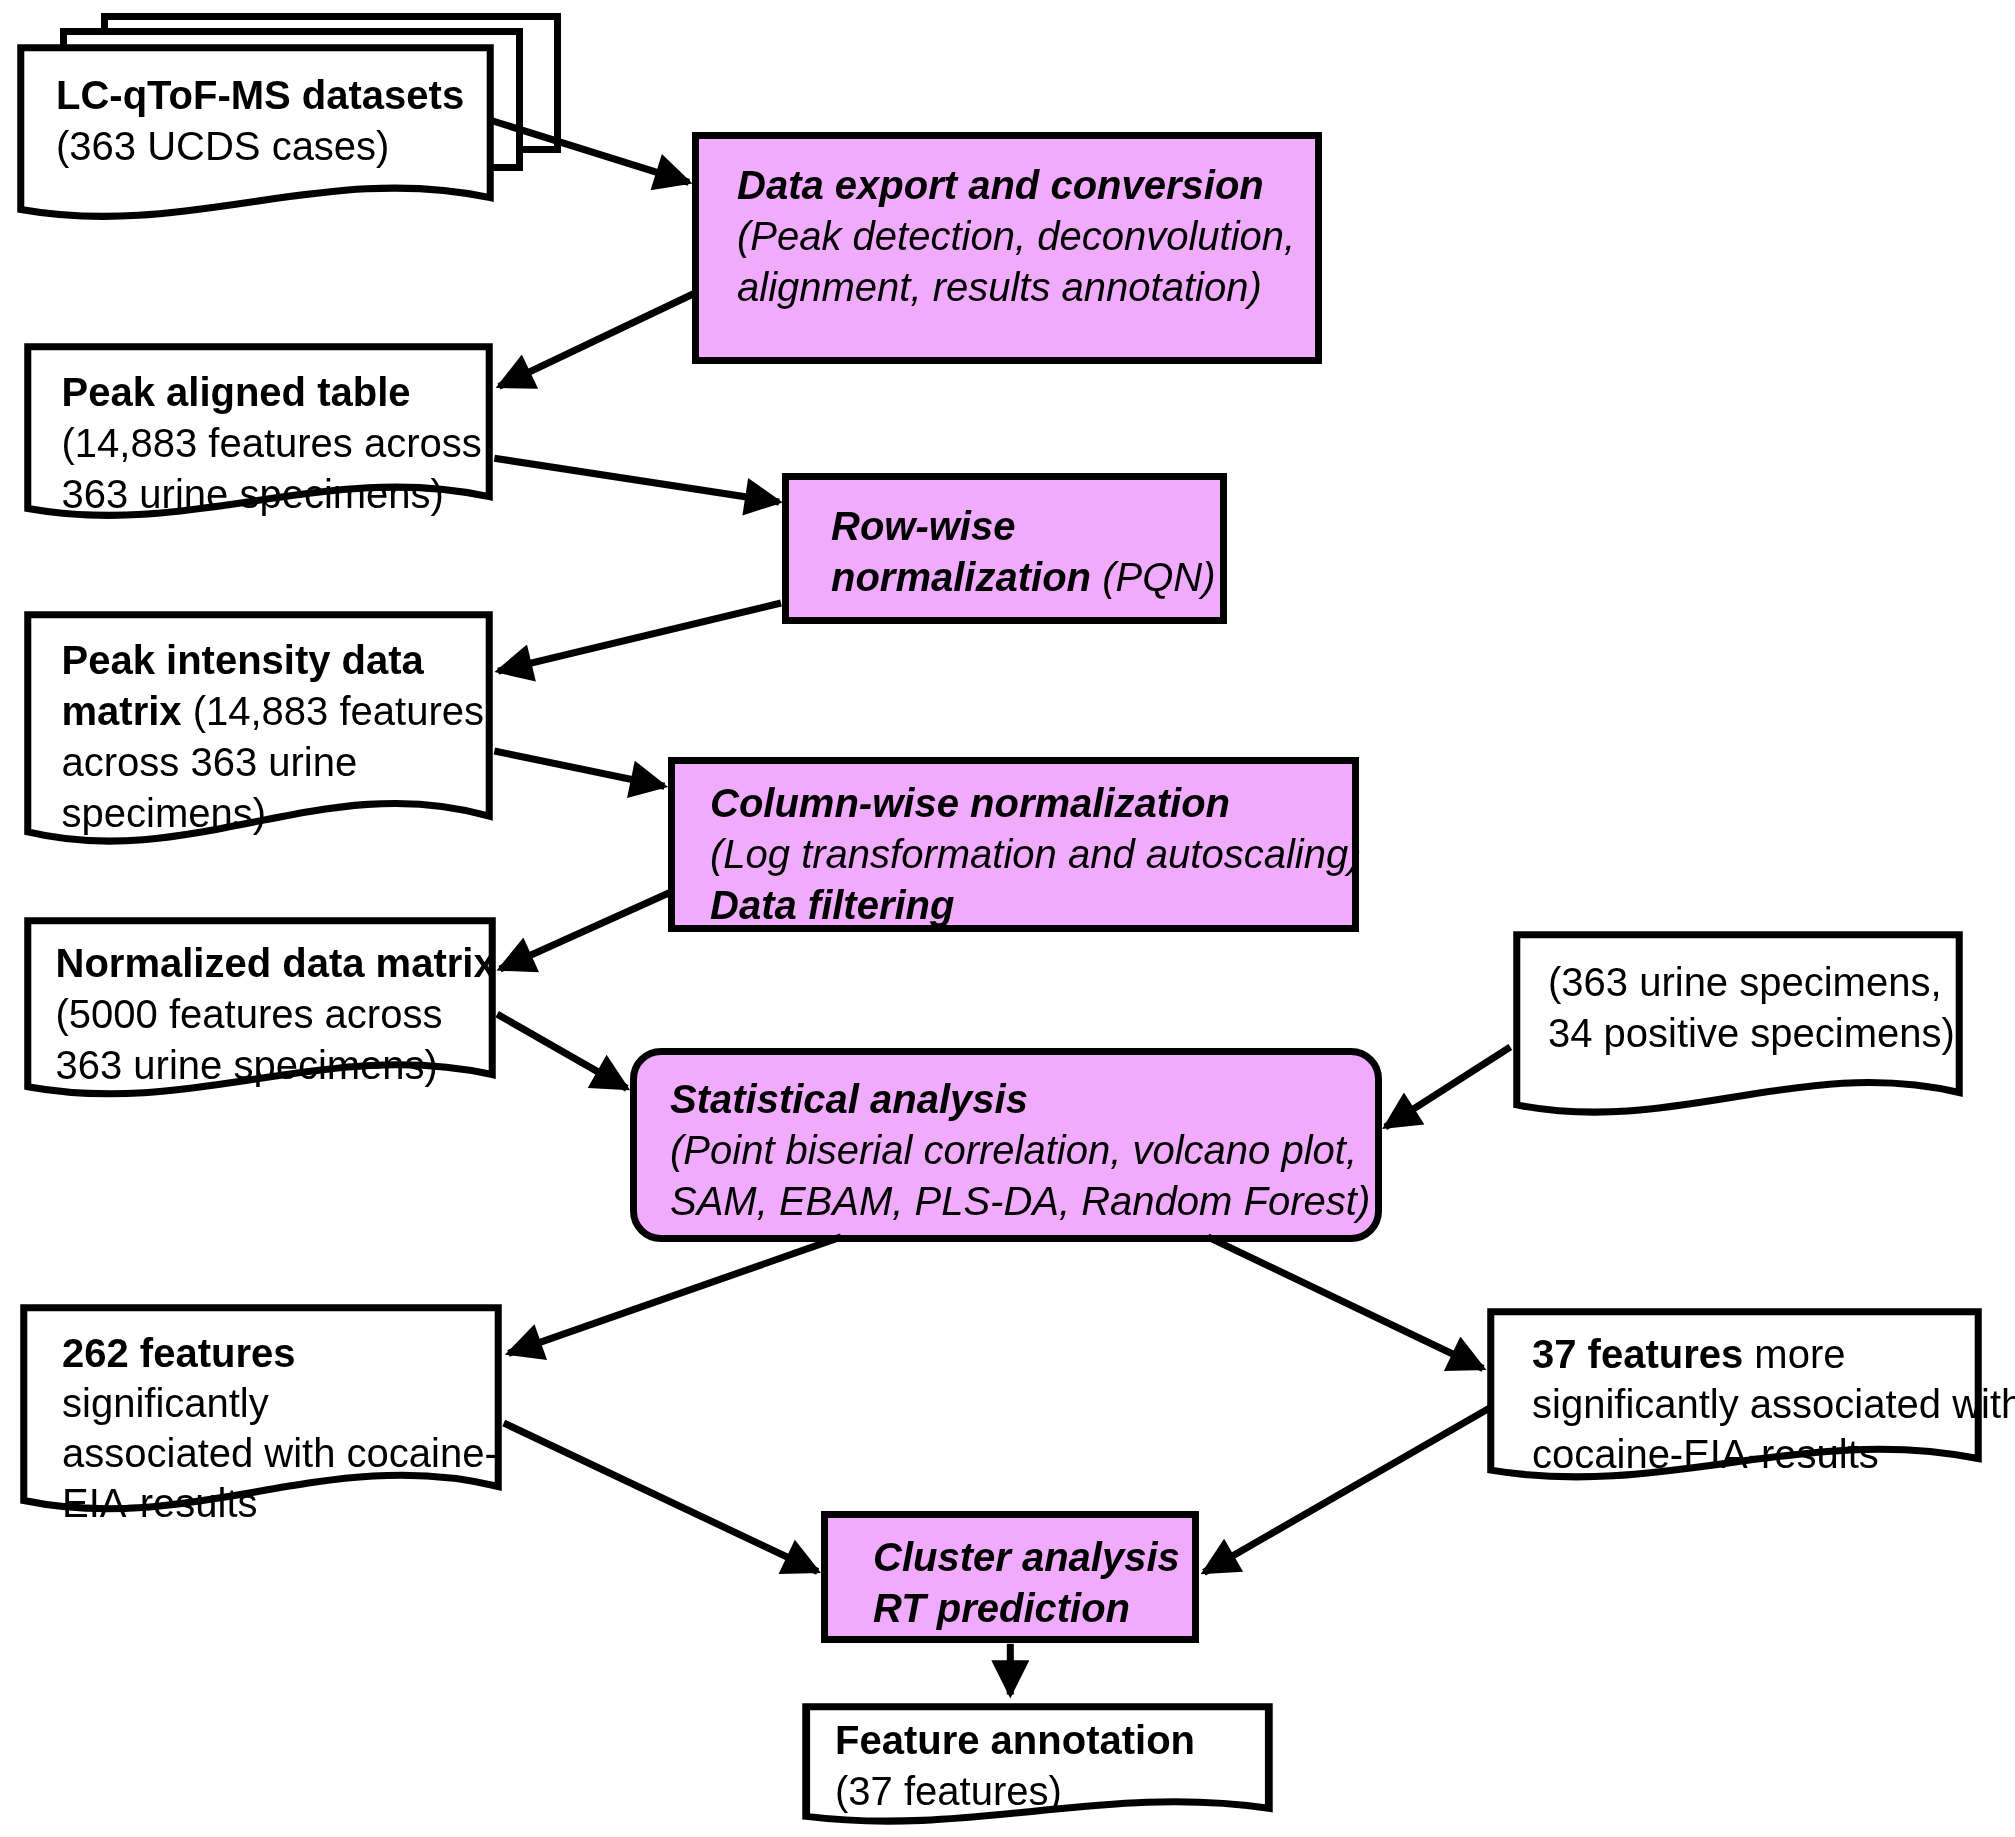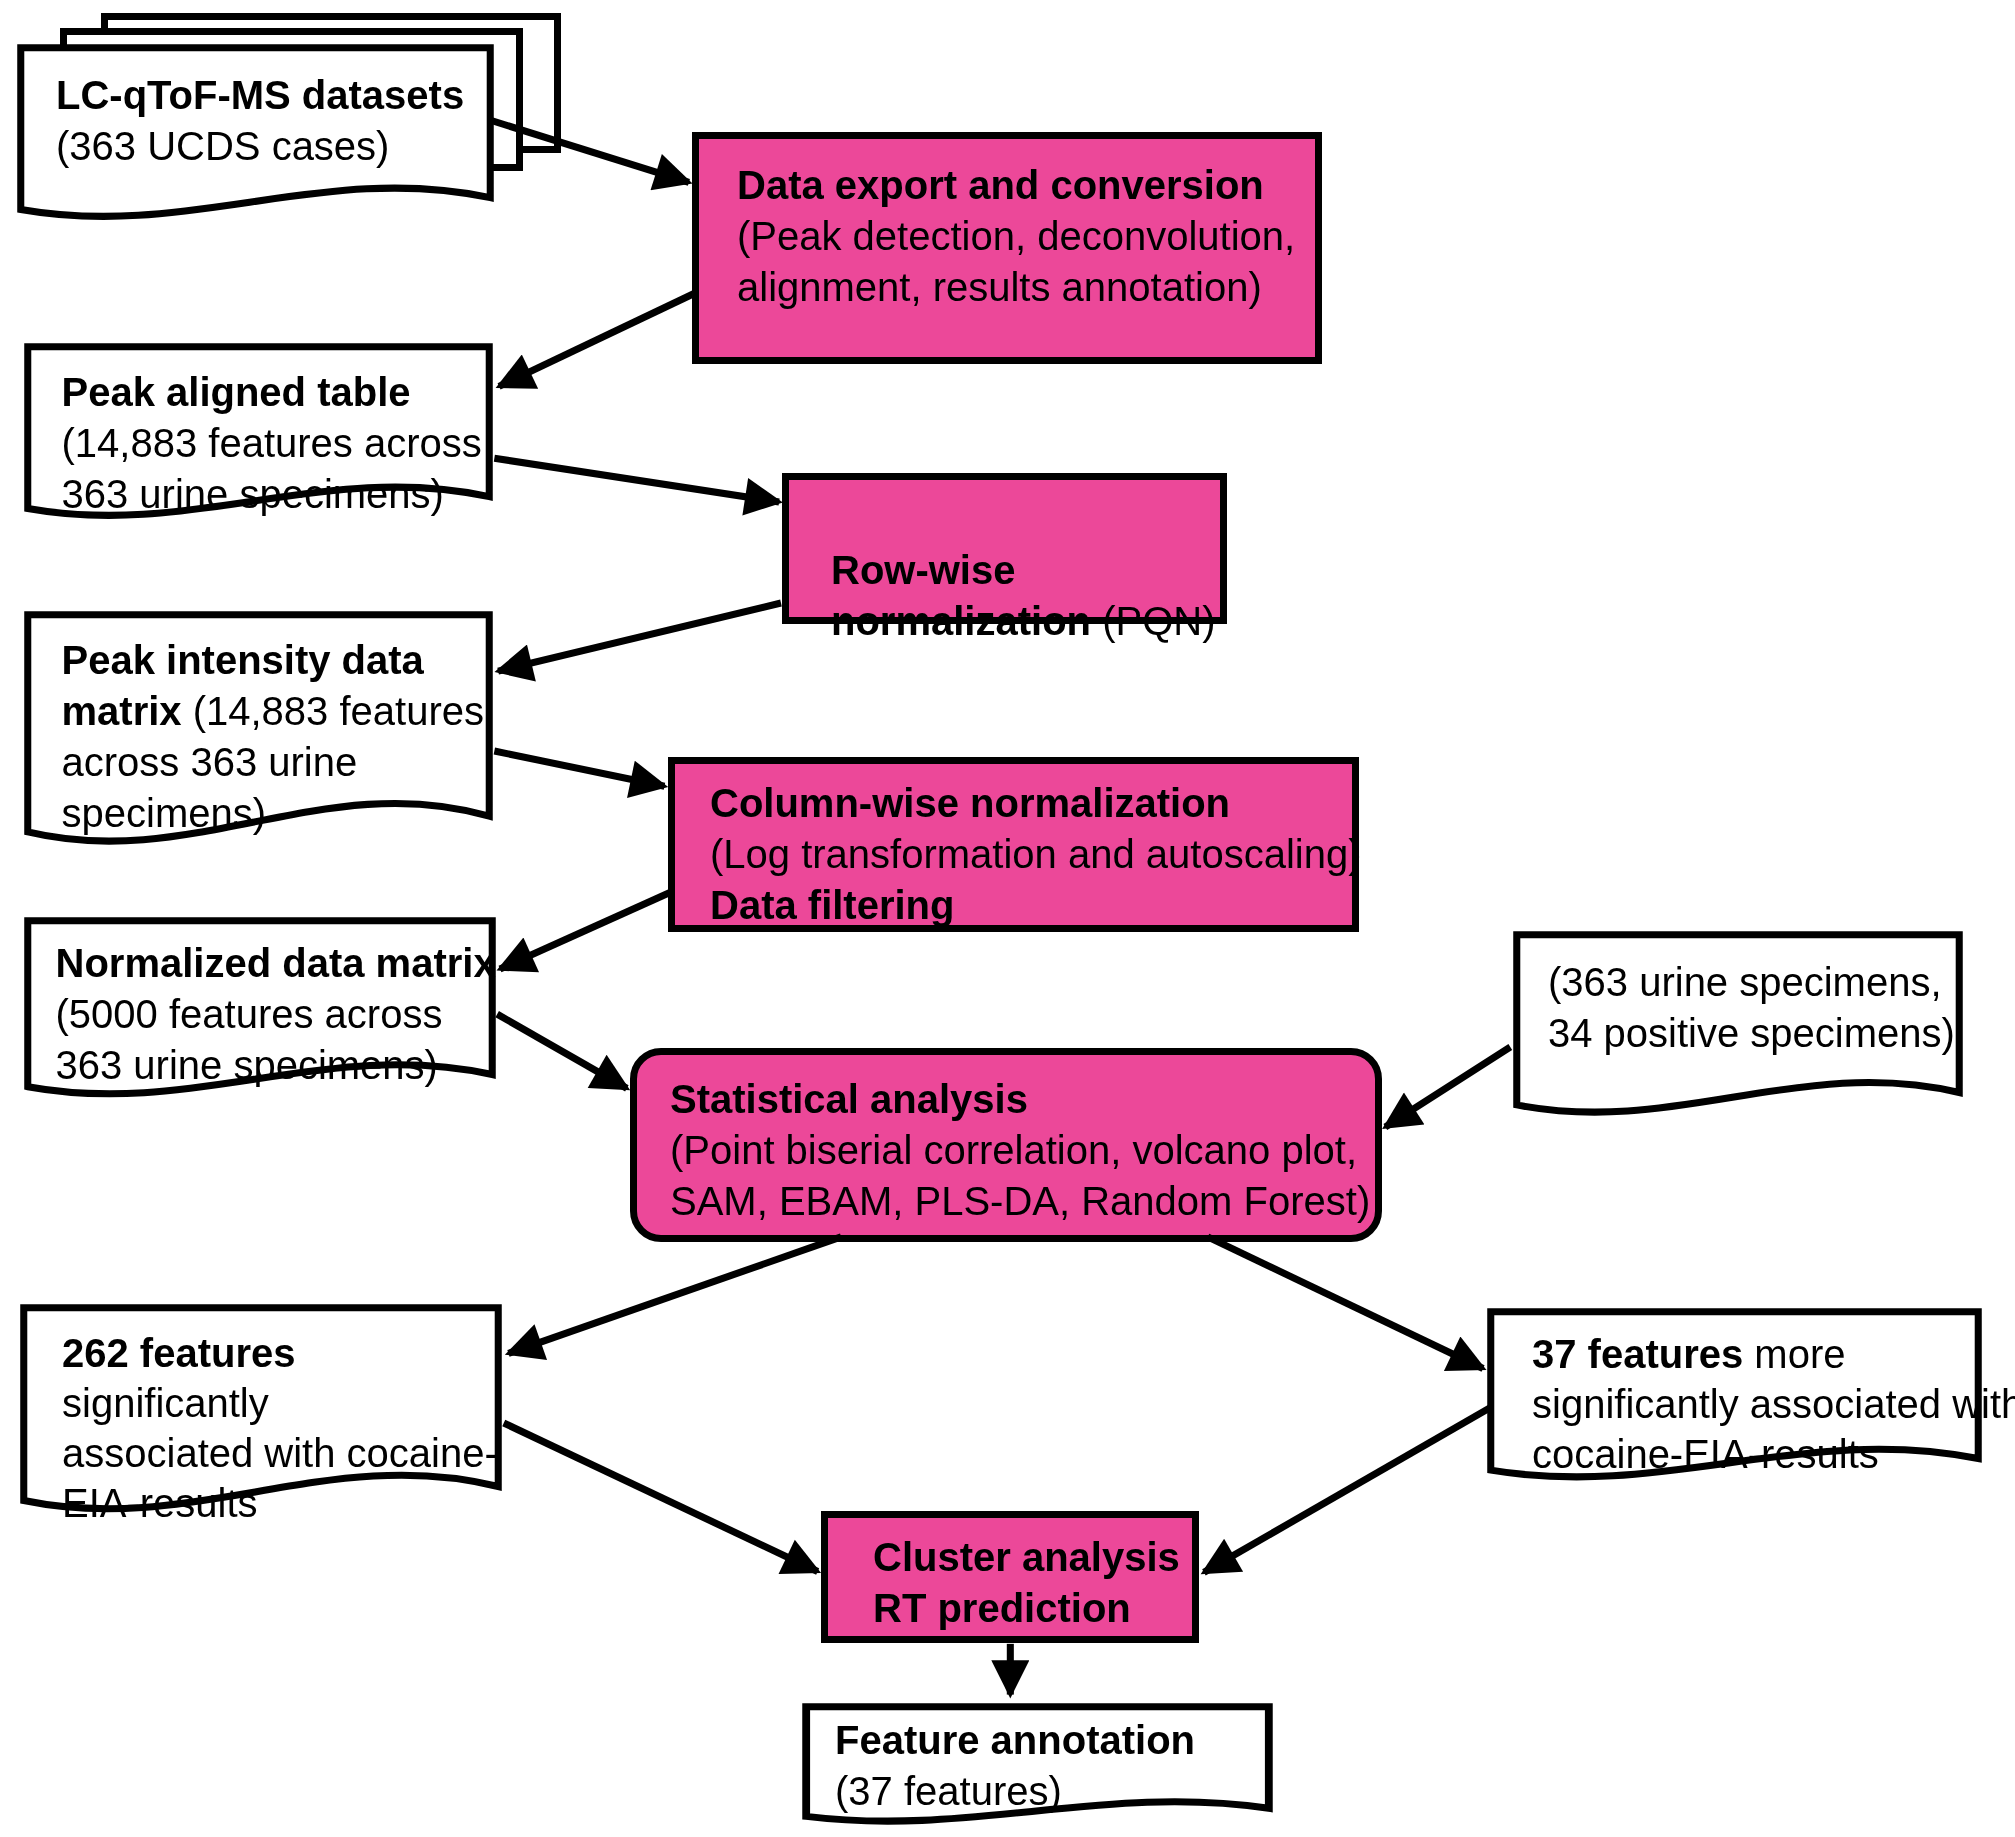--- a/index.html
+++ b/index.html
@@ -2,21 +2,21 @@
 <html style="font-size:7.5px"><head>
 <meta charset="utf-8">
 <style>
   html,body{margin:0;padding:0;background:#ffffff;}
   #stage{
     position:relative;width:2015px;height:1838px;background:#ffffff;
     font-family:"Liberation Sans","DejaVu Sans",sans-serif;color:#000;
     overflow:hidden;
   }
   .node{position:absolute;}
-  .box{border:7px solid #000;background:#ec4899;box-sizing:border-box;}
+  .box{border:7px solid #000;background:#f0abfc;box-sizing:border-box;font-style:italic;}
   .sheet{border:7px solid #000;background:#fff;box-sizing:border-box;}
   .doc{background:transparent;}
   .doc > svg.doc-shape{position:absolute;left:0;top:0;width:100%;height:100%;overflow:visible;display:block;}
   .doc > svg.doc-shape path{fill:#ffffff;stroke:#000000;stroke-width:15;stroke-linejoin:miter;}
   .txt{position:absolute;z-index:3;white-space:nowrap;font-size:40px;line-height:51px;}
   .txt .b{font-weight:bold;}
   .txt .r{font-weight:normal;}
   #arrows{position:absolute;left:0;top:0;width:2015px;height:1838px;z-index:2;}
   #arrows line{stroke:#000;stroke-width:15;}
 </style>
@@ -71,21 +71,21 @@
         <path d="M 8 8 L 991 8 L 991 327.6 C 639.4 252.0 359.6 415.8 8 352.8 Z"></path>
       </svg>
     <div class="txt" style="left:38px;top:23.5px;">
       <div><span class="b">Peak aligned table</span><span class="r"></span></div>
       <div><span class="b"></span><span class="r">(14,883 features across</span></div>
       <div><span class="b"></span><span class="r">363 urine specimens)</span></div>
     </div>
   </div>
 
   <div class="node box" style="left:782px;top:473px;width:445px;height:151px;">
-    <div class="txt" style="left:42px;top:21px;margin-top:44px;">
+    <div class="txt" style="left:42px;top:21px;">
       <div><span class="b">Row-wise</span><span class="r"></span></div>
       <div><span class="b">normalization</span><span class="r"> (PQN)</span></div>
     </div>
   </div>
 
   <div class="node doc" style="left:23.5px;top:611px;width:469px;height:263px;">
     <svg class="doc-shape" viewBox="0 0 999 560" preserveAspectRatio="none">
         <path d="M 8 8 L 991 8 L 991 436.8 C 639.4 336.0 359.6 554.4 8 470.4 Z"></path>
       </svg>
     <div class="txt" style="left:38px;top:23.5px;">

